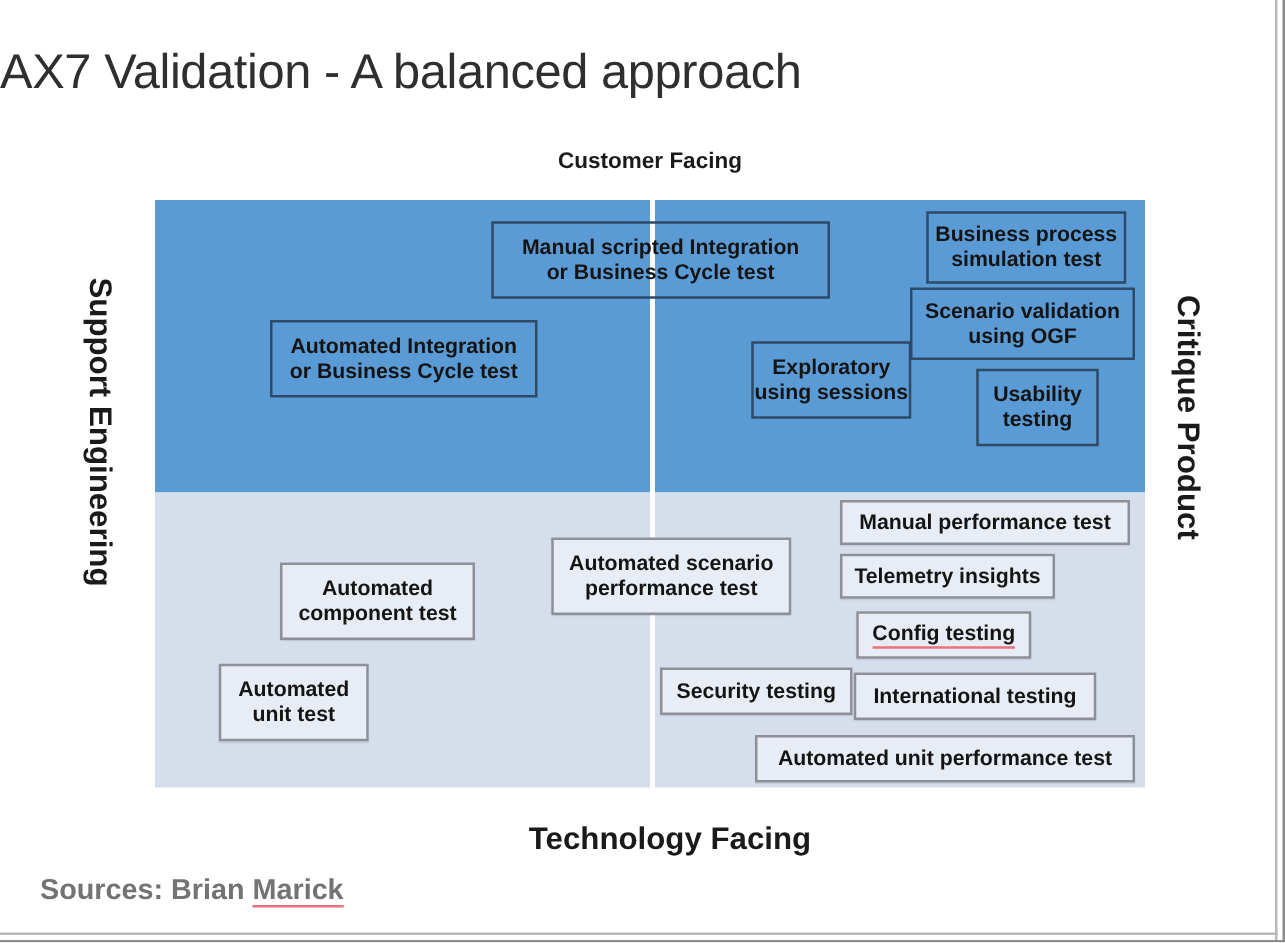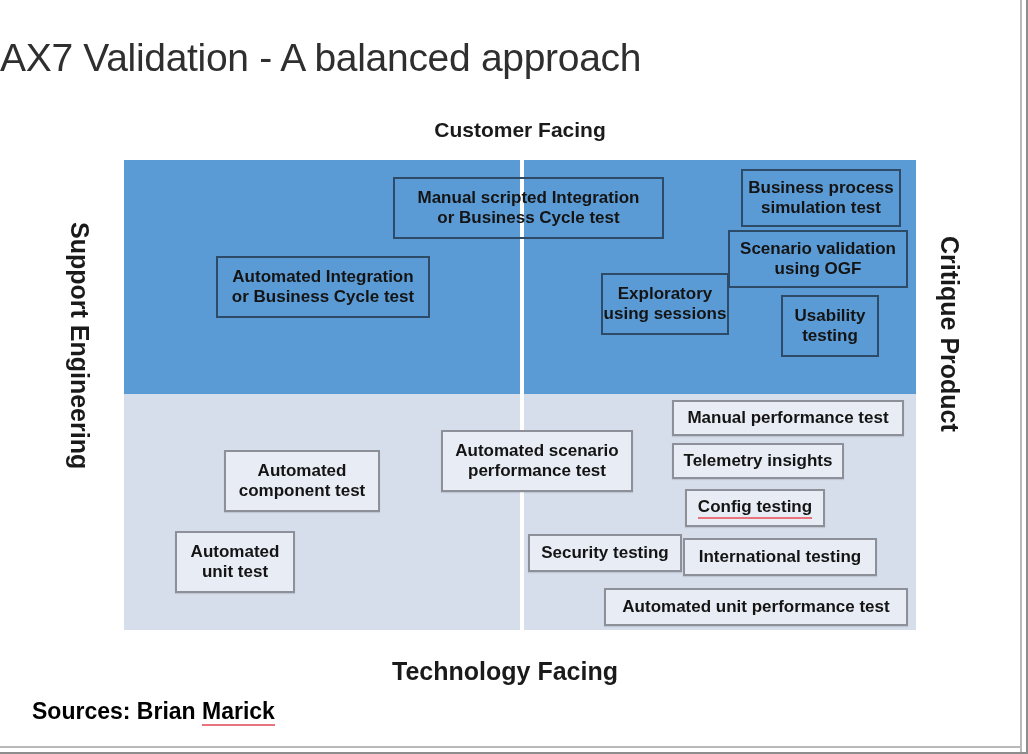--- a/index.html
+++ b/index.html
@@ -35,27 +35,27 @@
     font-weight: 400;
     color: #2f2f2f;
     letter-spacing: -0.3px;
     white-space: nowrap;
   }
   .axis-label-top {
     position: absolute;
     left: 124px; top: 118px;
     width: 792px;
     text-align: center;
-    font-size: 21px;
+    font-size: 18px;
     font-weight: bold;
     color: #1a1a1a;
   }
   .axis-label-bottom {
     position: absolute;
-    left: 109px; top: 657px;
+    left: 140px; top: 657px;
     width: 792px;
     text-align: center;
     font-size: 25px;
     font-weight: bold;
     color: #1a1a1a;
   }
   .axis-label-left, .axis-label-right {
     position: absolute;
     font-size: 25px;
     font-weight: bold;
@@ -65,21 +65,21 @@
     transform: rotate(90deg);
   }
   .axis-label-left  { left: 94px;  top: 222px; }
   .axis-label-right { left: 964px; top: 236px; }
 
   .sources {
     position: absolute;
     left: 32px; top: 698px;
     font-size: 23px;
     font-weight: bold;
-    color: #000000;
+    color: #737373;
   }
   .spell {
     border-bottom: 2px solid #e8737d;
     padding-bottom: 0;
   }
 
   
   .matrix {
     position: absolute;
     left: 124px; top: 160px;

